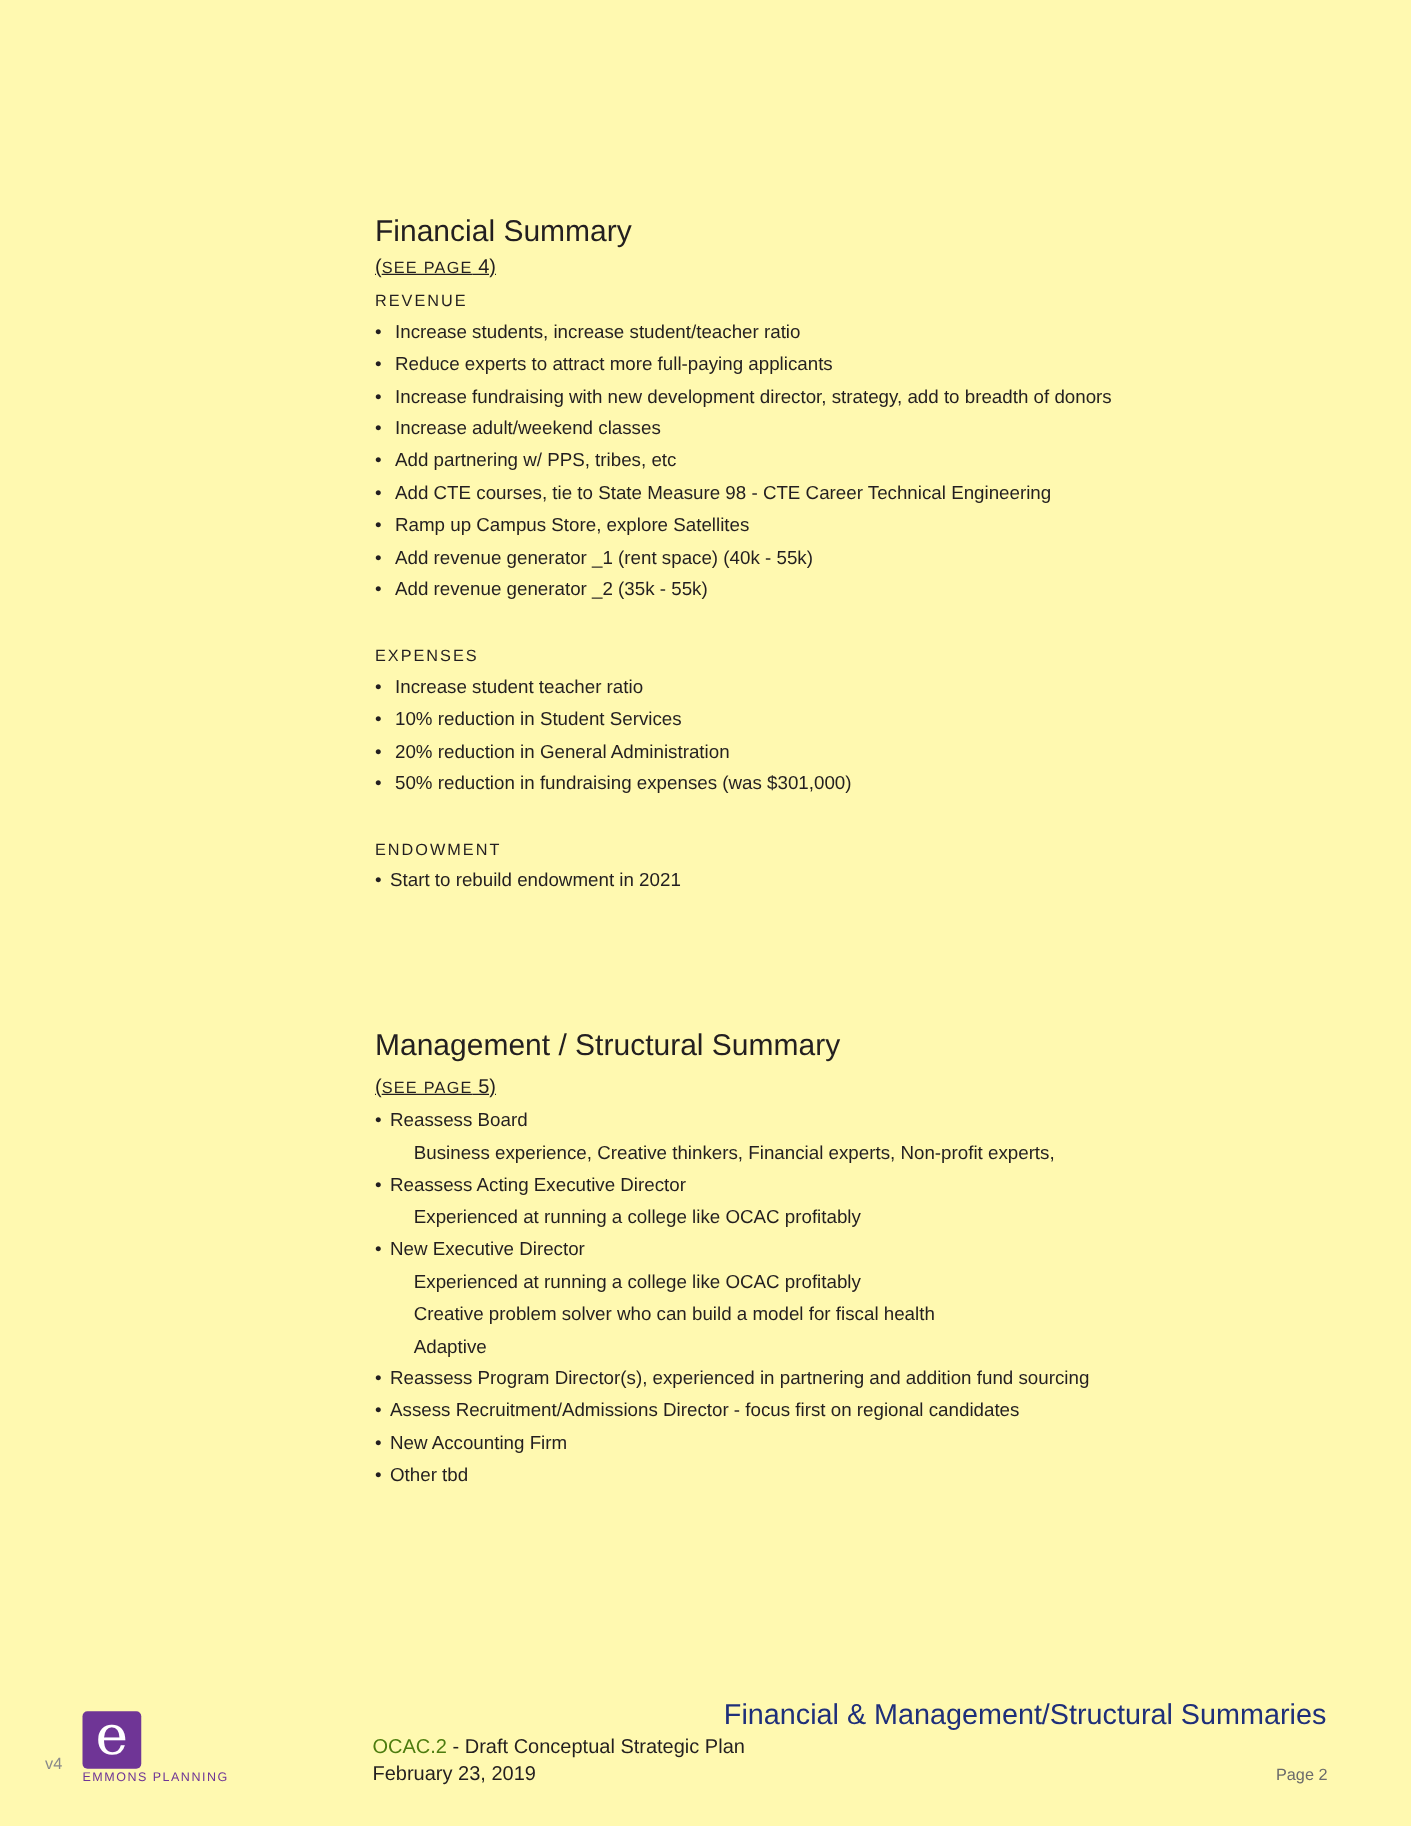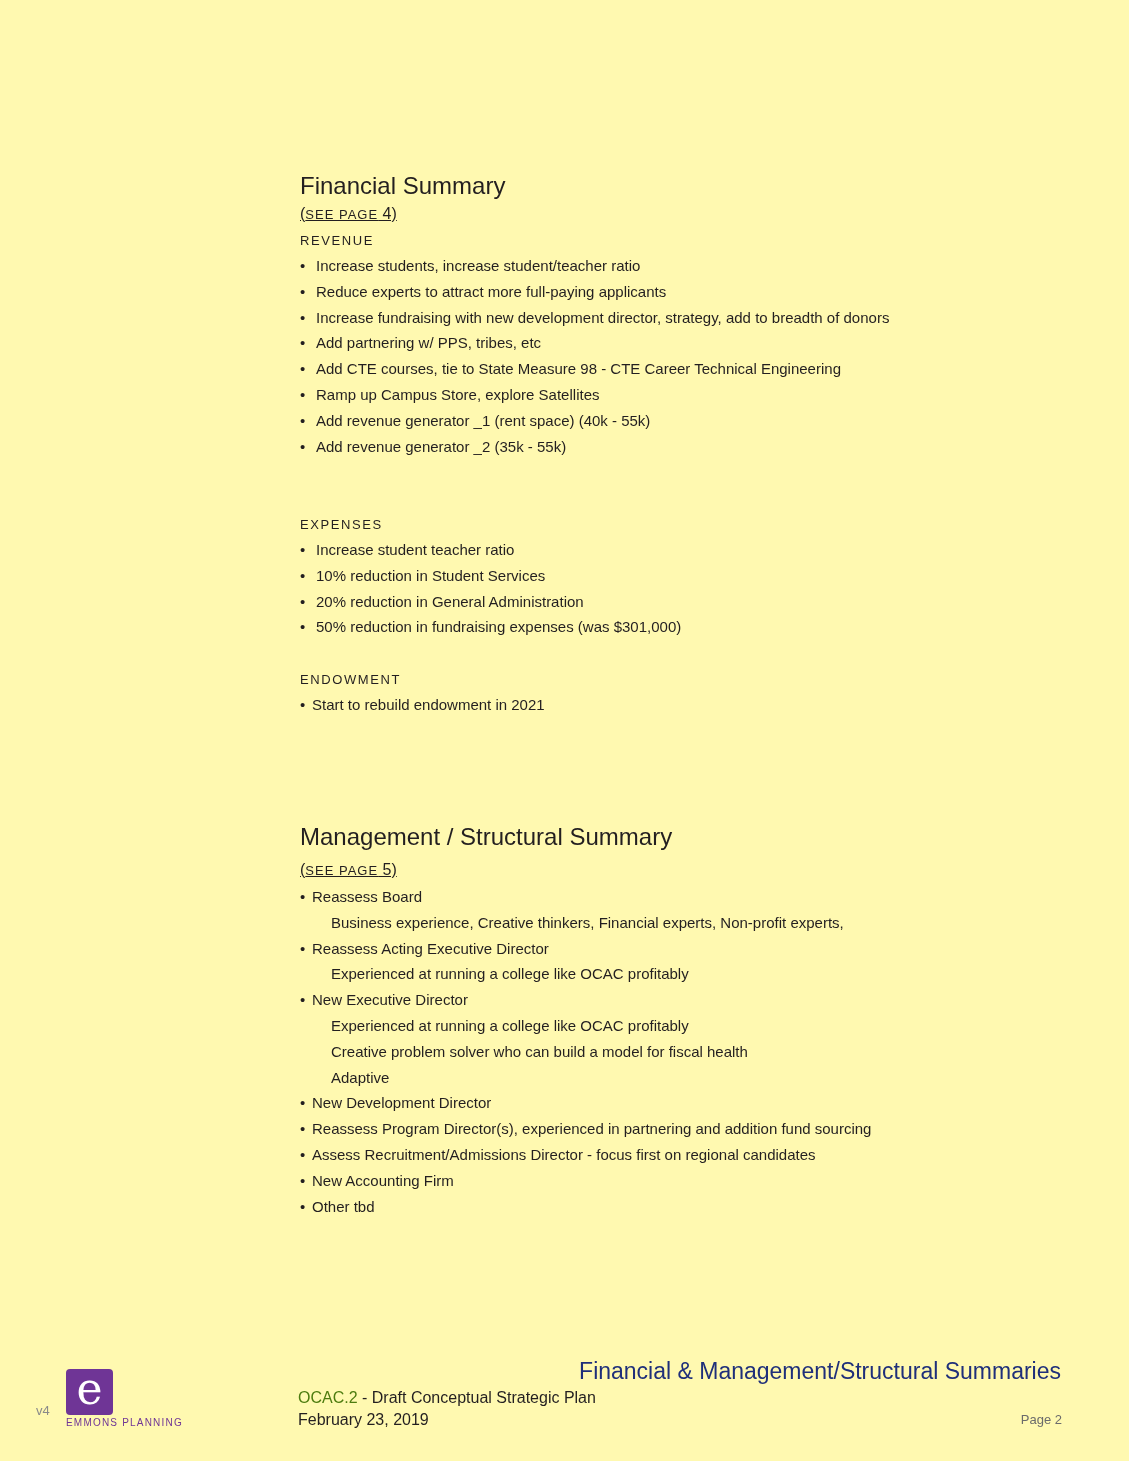--- a/index.html
+++ b/index.html
@@ -49,20 +49,21 @@
 
 <h1 class="h1" style="top:172px">Financial Summary</h1>
 <div class="see" style="top:205px">
   <span>(</span><span class="sc">see page</span><span> 4)</span>
 </div>
 <div class="label" style="top:233px">Revenue</div>
 <ul class="bl" style="top:253px">
   <li><span class="dot">•</span><span>Increase students, increase student/teacher ratio</span></li>
   <li><span class="dot">•</span><span>Reduce experts to attract more full-paying applicants</span></li>
   <li><span class="dot">•</span><span>Increase fundraising with new development director, strategy, add to breadth of donors</span></li>
+  <li><span class="dot">•</span><span>Increase adult/weekend classes</span></li>
   <li><span class="dot">•</span><span>Add partnering w/ PPS, tribes, etc</span></li>
   <li><span class="dot">•</span><span>Add CTE courses, tie to State Measure 98 - CTE Career Technical Engineering</span></li>
   <li><span class="dot">•</span><span>Ramp up Campus Store, explore Satellites</span></li>
   <li><span class="dot">•</span><span>Add revenue generator _1 (rent space) (40k - 55k)</span></li>
   <li><span class="dot">•</span><span>Add revenue generator _2 (35k - 55k)</span></li>
 </ul>
 
 <div class="label" style="top:517px">Expenses</div>
 <ul class="bl" style="top:537px">
   <li><span class="dot">•</span><span>Increase student teacher ratio</span></li>
@@ -82,21 +83,20 @@
 </div>
 <ul class="bl tight" style="top:884px">
   <li><span class="dot">•</span><span>Reassess Board</span></li>
   <li class="sub">Business experience, Creative thinkers, Financial experts, Non-profit experts,</li>
   <li><span class="dot">•</span><span>Reassess Acting Executive Director</span></li>
   <li class="sub">Experienced at running a college like OCAC profitably</li>
   <li><span class="dot">•</span><span>New Executive Director</span></li>
   <li class="sub">Experienced at running a college like OCAC profitably</li>
   <li class="sub">Creative problem solver who can build a model for fiscal health</li>
   <li class="sub">Adaptive</li>
-  <li><span class="dot">•</span><span>New Development Director</span></li>
   <li><span class="dot">•</span><span>Reassess Program Director(s), experienced in partnering and addition fund sourcing</span></li>
   <li><span class="dot">•</span><span>Assess Recruitment/Admissions Director - focus first on regional candidates</span></li>
   <li><span class="dot">•</span><span>New Accounting Firm</span></li>
   <li><span class="dot">•</span><span>Other tbd</span></li>
 </ul>
 
 <div class="version">v4</div>
 <div class="logo">e</div>
 <div class="logo-text">Emmons Planning</div>
 <div class="footer-title">Financial &amp; Management/Structural Summaries</div>

